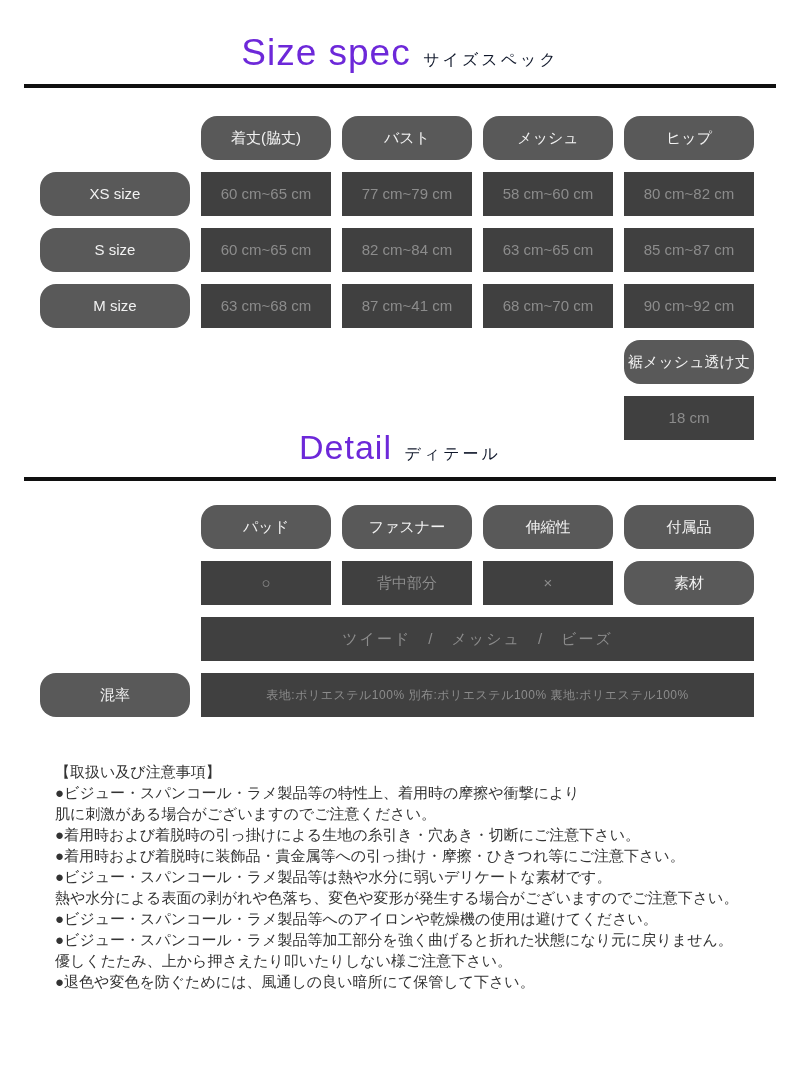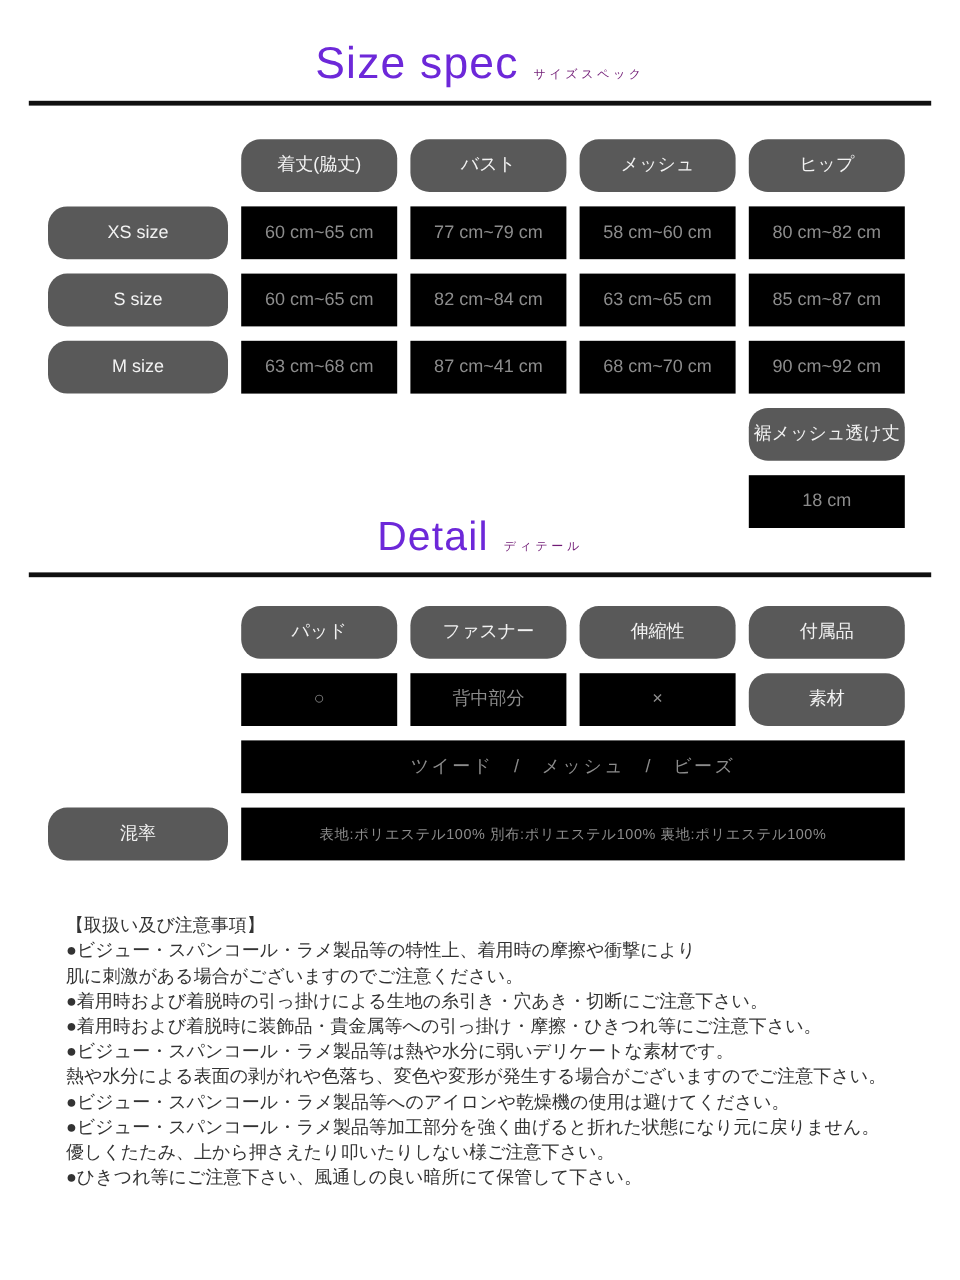--- a/index.html
+++ b/index.html
@@ -6,37 +6,37 @@
   body{
     width:800px;height:1067px;background:#ffffff;
     font-family:"Liberation Sans","DejaVu Sans",sans-serif;
     color:#333;overflow:hidden;
   }
   .title-block{text-align:center;padding-top:32px;}
   .title-en{
     font-family:Liberation Sans, sans-serif;
     font-size:37px;color:#6d28d9;letter-spacing:1px;
   }
-  .title-ja{font-size:10px;color:#701a75;letter-spacing:3px;margin-left:8px;}
+  .title-ja{font-size:16px;color:#0f172a;letter-spacing:3px;margin-left:8px;}
   .divider{height:4px;background:#101010;margin:10px 24px 0 24px;}
   .grid{
     display:grid;
     grid-template-columns:150px 130px 130px 130px 130px;
     grid-auto-rows:44px;
     column-gap:11px;row-gap:12px;
     margin-left:40px;margin-right:40px;
   }
   .size-grid{margin-top:28px;}
   .detail-grid{margin-top:24px;}
   .cell{
     display:flex;align-items:center;justify-content:center;
     font-size:15px;text-align:center;line-height:1.25;
   }
   .dark{background:#595959;color:#f2f2f2;border-radius:16px;}
-  .light{background:#000000;color:#8c8c8c;}
+  .light{background:#404040;color:#8c8c8c;}
   .spacer{background:transparent;}
   .col5{grid-column:5;}
   .span4{grid-column:2 / span 4;}
   .material-val{letter-spacing:2px;}
   .blend-val{font-size:12px;letter-spacing:0.5px;}
   .detail-title-block{text-align:center;margin-top:-12px;}
   .detail-title-block .title-en{font-size:34px;}
   .notice{
     margin:44px 28px 0 28px;
     font-size:15px;line-height:21px;color:#333;
@@ -110,14 +110,14 @@
   <div>【取扱い及び注意事項】</div>
   <div>●ビジュー・スパンコール・ラメ製品等の特性上、着用時の摩擦や衝撃により</div>
   <div>肌に刺激がある場合がございますのでご注意ください。</div>
   <div>●着用時および着脱時の引っ掛けによる生地の糸引き・穴あき・切断にご注意下さい。</div>
   <div>●着用時および着脱時に装飾品・貴金属等への引っ掛け・摩擦・ひきつれ等にご注意下さい。</div>
   <div>●ビジュー・スパンコール・ラメ製品等は熱や水分に弱いデリケートな素材です。</div>
   <div>熱や水分による表面の剥がれや色落ち、変色や変形が発生する場合がございますのでご注意下さい。</div>
   <div>●ビジュー・スパンコール・ラメ製品等へのアイロンや乾燥機の使用は避けてください。</div>
   <div>●ビジュー・スパンコール・ラメ製品等加工部分を強く曲げると折れた状態になり元に戻りません。</div>
   <div>優しくたたみ、上から押さえたり叩いたりしない様ご注意下さい。</div>
-  <div>●ひきつれ等にご注意下さい、風通しの良い暗所にて保管して下さい。</div>
+  <div>●退色や変色を防ぐためには、風通しの良い暗所にて保管して下さい。</div>
 </div>
 
 </body></html>

